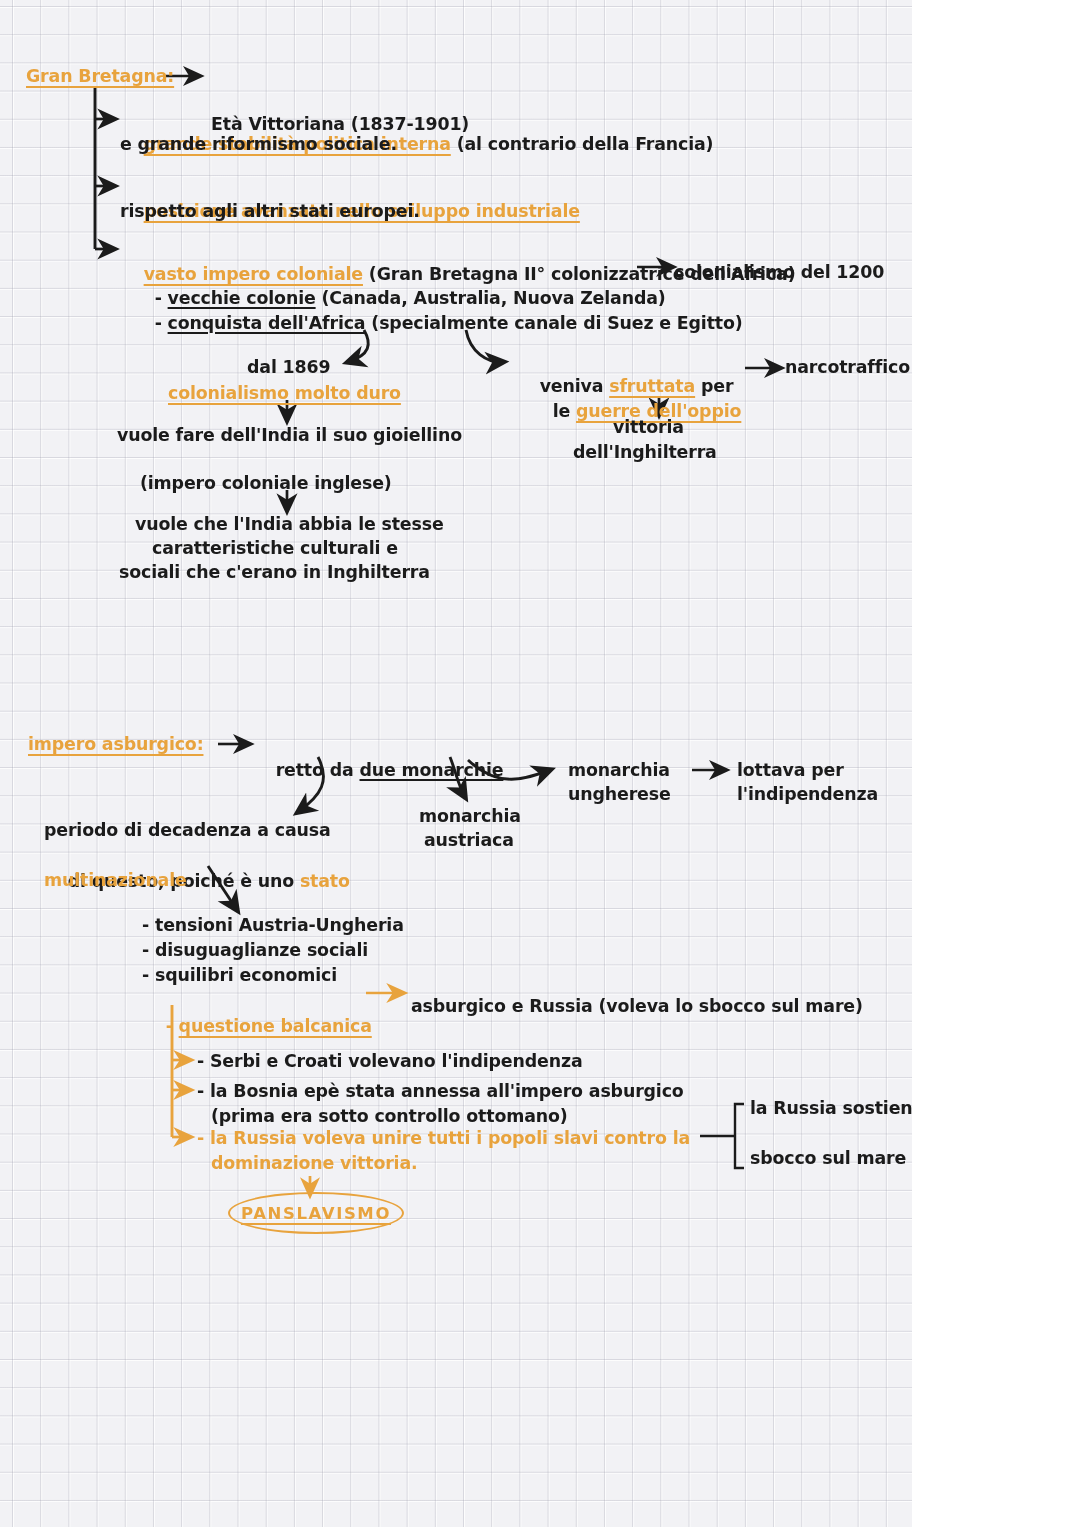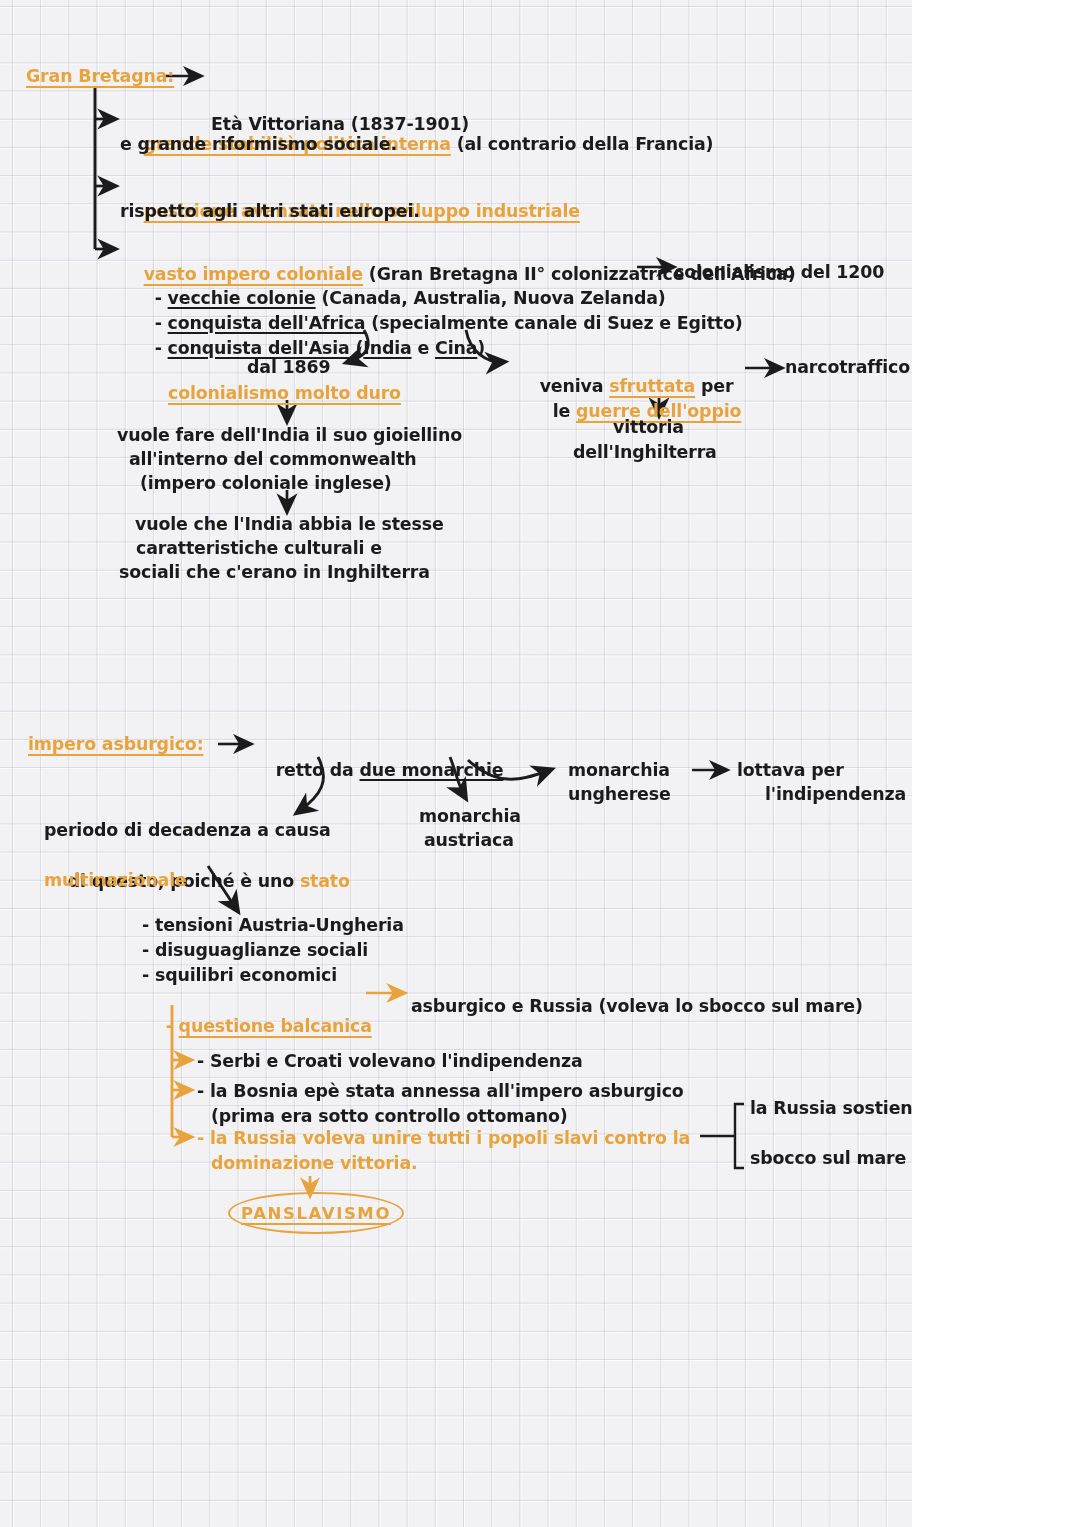--- a/index.html
+++ b/index.html
@@ -190,33 +190,29 @@
 
   <div class="tx" style="left:131px; top:260px;">
     <span>-</span> <span class="u-black">vecchie colonie</span><span> (Canada, Australia, Nuova Zelanda)</span>
   </div>
   <div class="tx" style="left:674px; top:260px;">colonialismo del 1200</div>
 
   <div class="tx" style="left:131px; top:285px;">
     <span>-</span> <span class="u-black">conquista dell'Africa</span><span> (specialmente canale di Suez e Egitto)</span>
   </div>
 
-  <div class="tx" style="left:131px; top:310px;">
-    <span>-</span> <span class="u-black">conquista dell'Asia</span><span> (</span><span class="u-black">India</span><span> e </span><span class="u-black">Cina</span><span>)</span>
-  </div>
 
   <div class="tx" style="left:247px; top:355px;">dal 1869</div>
   <div class="tx orange u-orange" style="left:168px; top:381px;">colonialismo molto duro</div>
 
   <div class="tx" style="left:117px; top:423px;">vuole fare dell'India il suo gioiellino</div>
-  <div class="tx" style="left:129px; top:447px;">all'interno del commonwealth</div>
   <div class="tx" style="left:140px; top:471px;">(impero coloniale inglese)</div>
 
   <div class="tx" style="left:135px; top:512px;">vuole che l'India abbia le stesse</div>
-  <div class="tx" style="left:136px; top:536px;">caratteristiche culturali e</div>
+  <div class="tx" style="left:152px; top:536px;">caratteristiche culturali e</div>
   <div class="tx" style="left:516px; top:348px;">
     <span>veniva </span><span class="orange u-orange">sfruttata</span><span> per</span>
   </div>
 
   <div class="tx" style="left:119px; top:560px;">sociali che c'erano in Inghilterra</div>
   <div class="tx" style="left:529px; top:373px;">
     <span>le </span><span class="orange u-orange">guerre dell'oppio</span>
   </div>
   <div class="tx" style="left:785px; top:355px;">narcotraffico</div>
 
@@ -228,21 +224,21 @@
     <span>retto da </span><span class="u-black">due monarchie</span>
   </div>
 
   <div class="tx" style="left:419px; top:804px;">monarchia</div>
   <div class="tx" style="left:424px; top:828px;">austriaca</div>
 
   <div class="tx" style="left:568px; top:758px;">monarchia</div>
   <div class="tx" style="left:568px; top:782px;">ungherese</div>
 
   <div class="tx" style="left:737px; top:758px;">lottava per</div>
-  <div class="tx" style="left:737px; top:782px;margin-left:28px;">l'indipendenza</div>
+  <div class="tx" style="left:737px; top:782px;">l'indipendenza</div>
 
   <div class="tx" style="left:44px; top:818px;">periodo di decadenza a causa</div>
   <div class="tx" style="left:44px; top:843px;">
     <span>di questo, poiché è uno </span><span class="orange">stato</span>
   </div>
   <div class="tx orange" style="left:44px; top:868px;">multinazionale</div>
 
   <div class="tx" style="left:142px; top:913px;">- tensioni Austria-Ungheria</div>
   <div class="tx" style="left:142px; top:938px;">- disuguaglianze sociali</div>
   <div class="tx" style="left:142px; top:963px;">- squilibri economici</div>

